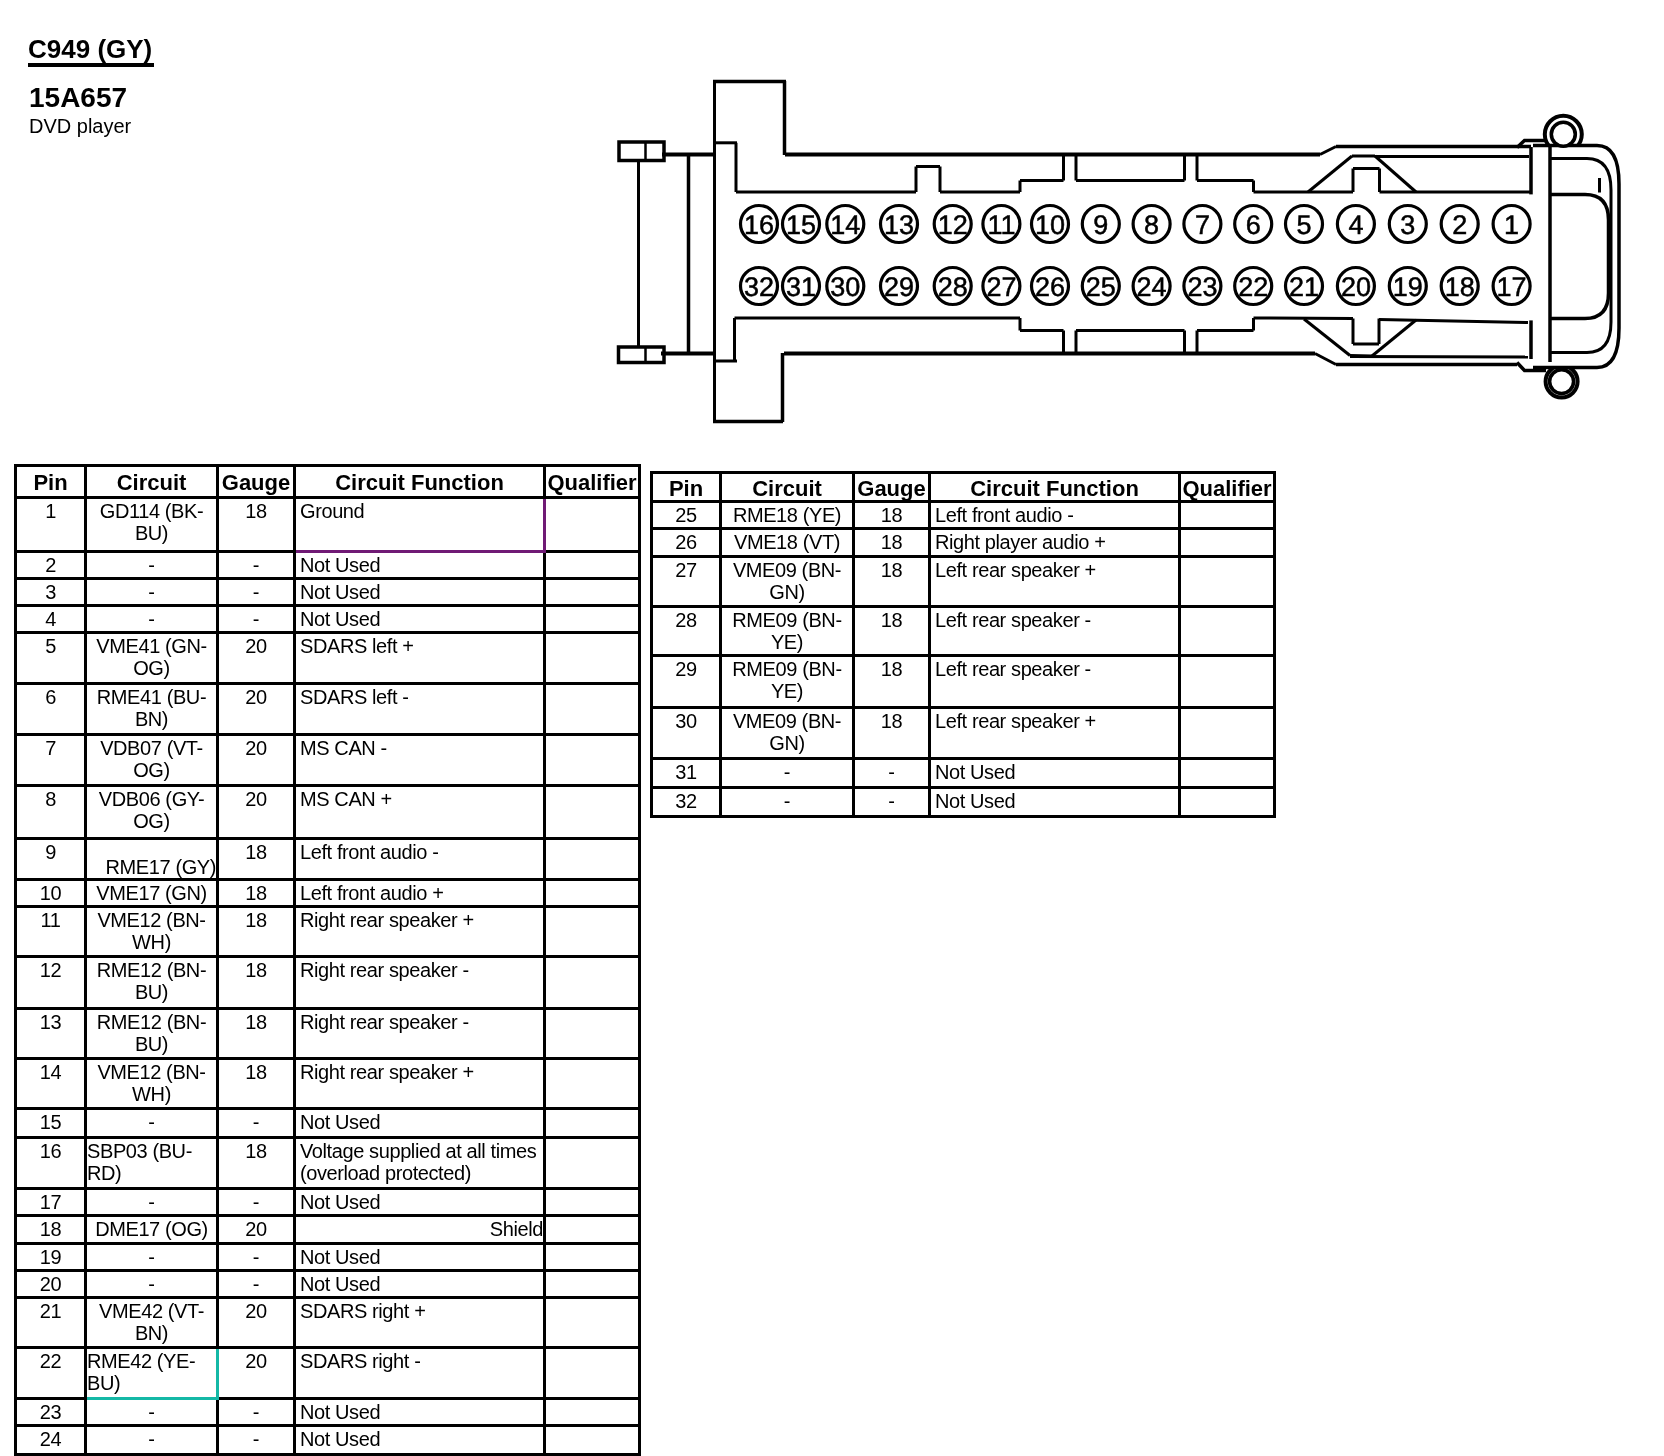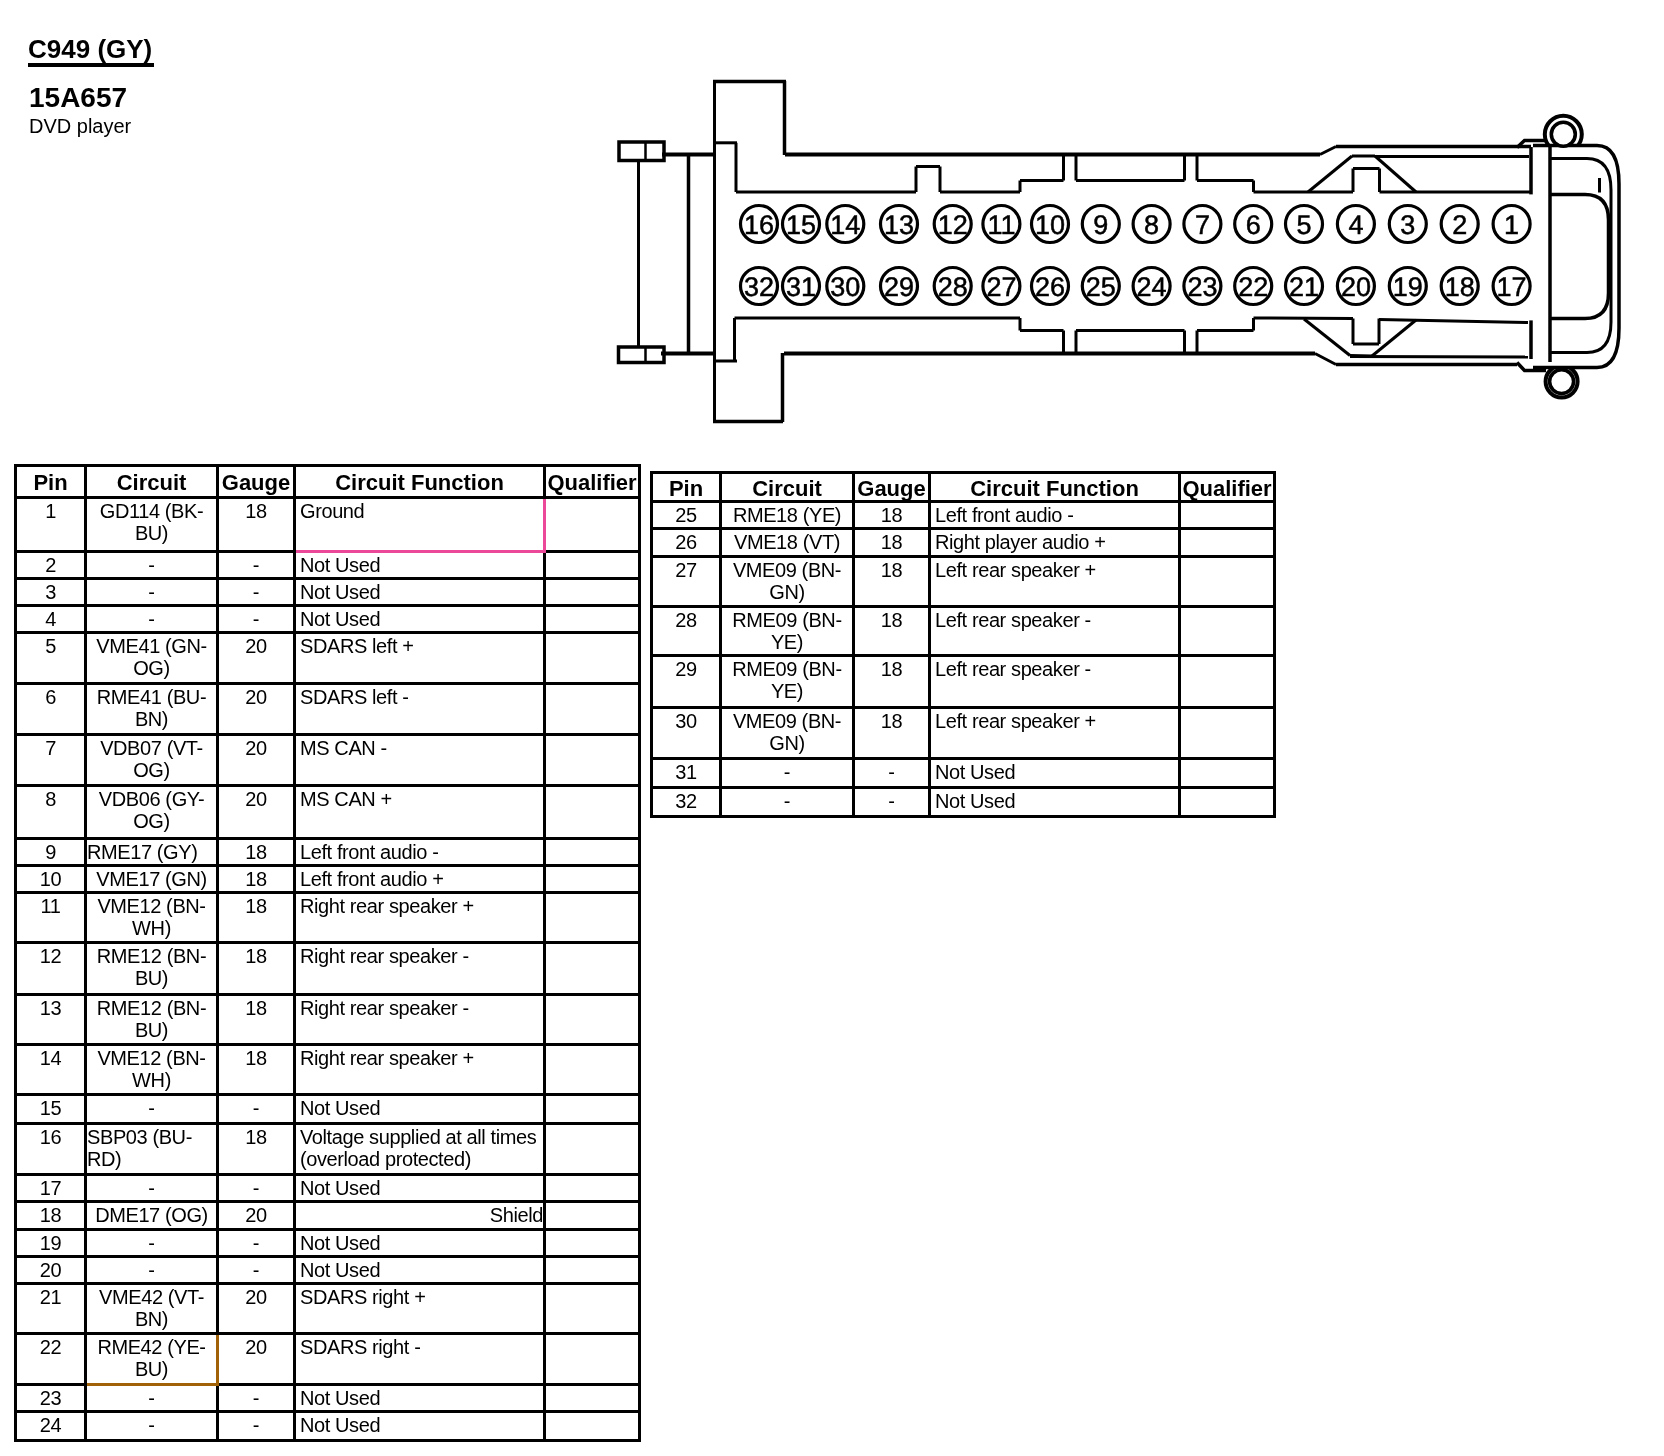--- a/index.html
+++ b/index.html
@@ -313,21 +313,21 @@
           <th style="border:3px solid #000;font-weight:bold;font-size:22px;letter-spacing:0;text-align:center;vertical-align:middle;padding:3px 0 0 0;">Pin</th>
           <th style="border:3px solid #000;font-weight:bold;font-size:22px;letter-spacing:0;text-align:center;vertical-align:middle;padding:3px 0 0 0;">Circuit</th>
           <th style="border:3px solid #000;font-weight:bold;font-size:22px;letter-spacing:0;text-align:center;vertical-align:middle;padding:3px 0 0 0;">Gauge</th>
           <th style="border:3px solid #000;font-weight:bold;font-size:22px;letter-spacing:0;text-align:center;vertical-align:middle;padding:3px 0 0 0;">Circuit Function</th>
           <th style="border:3px solid #000;font-weight:bold;font-size:22px;letter-spacing:0;text-align:center;vertical-align:middle;padding:3px 0 0 0;">Qualifier</th>
         </tr>
 <tr style="height:54px">
           <td style="border:3px solid #000;text-align:center;vertical-align:top;padding:1px 0 0 0;">1</td>
           <td style="border:3px solid #000;text-align:center;vertical-align:top;padding:1px 0 0 0;">GD114 (BK-<br>BU)</td>
           <td style="border:3px solid #000;text-align:center;vertical-align:top;padding:1px 0 0 0;">18</td>
-          <td style="border:3px solid #ec4899;text-align:left;vertical-align:top;padding:1px 0 0 4px;">Ground</td>
+          <td style="border:3px solid #701a75;text-align:left;vertical-align:top;padding:1px 0 0 4px;">Ground</td>
           <td style="border:3px solid #000;text-align:left;vertical-align:top;padding:1px 0 0 4px;"></td>
         </tr>
 <tr style="height:27px">
           <td style="border:3px solid #000;text-align:center;vertical-align:top;padding:1px 0 0 0;">2</td>
           <td style="border:3px solid #000;text-align:center;vertical-align:top;padding:1px 0 0 0;">-</td>
           <td style="border:3px solid #000;text-align:center;vertical-align:top;padding:1px 0 0 0;">-</td>
           <td style="border:3px solid #000;text-align:left;vertical-align:top;padding:1px 0 0 4px;">Not Used</td>
           <td style="border:3px solid #000;text-align:left;vertical-align:top;padding:1px 0 0 4px;"></td>
         </tr>
 <tr style="height:27px">
@@ -367,21 +367,21 @@
         </tr>
 <tr style="height:53px">
           <td style="border:3px solid #000;text-align:center;vertical-align:top;padding:1px 0 0 0;">8</td>
           <td style="border:3px solid #000;text-align:center;vertical-align:top;padding:1px 0 0 0;">VDB06 (GY-<br>OG)</td>
           <td style="border:3px solid #000;text-align:center;vertical-align:top;padding:1px 0 0 0;">20</td>
           <td style="border:3px solid #000;text-align:left;vertical-align:top;padding:1px 0 0 4px;">MS CAN +</td>
           <td style="border:3px solid #000;text-align:left;vertical-align:top;padding:1px 0 0 4px;"></td>
         </tr>
 <tr style="height:27px">
           <td style="border:3px solid #000;text-align:center;vertical-align:top;padding:1px 0 0 0;">9</td>
-          <td style="border:3px solid #000;text-align:left;vertical-align:top;padding:1px 0 0 0;">RME17 (GY)</td>
+          <td style="border:3px solid #000;text-align:right;vertical-align:top;padding:16px 0 0 0;">RME17 (GY)</td>
           <td style="border:3px solid #000;text-align:center;vertical-align:top;padding:1px 0 0 0;">18</td>
           <td style="border:3px solid #000;text-align:left;vertical-align:top;padding:1px 0 0 4px;">Left front audio -</td>
           <td style="border:3px solid #000;text-align:left;vertical-align:top;padding:1px 0 0 4px;"></td>
         </tr>
 <tr style="height:27px">
           <td style="border:3px solid #000;text-align:center;vertical-align:top;padding:1px 0 0 0;">10</td>
           <td style="border:3px solid #000;text-align:center;vertical-align:top;padding:1px 0 0 0;">VME17 (GN)</td>
           <td style="border:3px solid #000;text-align:center;vertical-align:top;padding:1px 0 0 0;">18</td>
           <td style="border:3px solid #000;text-align:left;vertical-align:top;padding:1px 0 0 4px;">Left front audio +</td>
           <td style="border:3px solid #000;text-align:left;vertical-align:top;padding:1px 0 0 4px;"></td>
@@ -458,21 +458,21 @@
         </tr>
 <tr style="height:50px">
           <td style="border:3px solid #000;text-align:center;vertical-align:top;padding:1px 0 0 0;">21</td>
           <td style="border:3px solid #000;text-align:center;vertical-align:top;padding:1px 0 0 0;">VME42 (VT-<br>BN)</td>
           <td style="border:3px solid #000;text-align:center;vertical-align:top;padding:1px 0 0 0;">20</td>
           <td style="border:3px solid #000;text-align:left;vertical-align:top;padding:1px 0 0 4px;">SDARS right +</td>
           <td style="border:3px solid #000;text-align:left;vertical-align:top;padding:1px 0 0 4px;"></td>
         </tr>
 <tr style="height:51px">
           <td style="border:3px solid #000;text-align:center;vertical-align:top;padding:1px 0 0 0;">22</td>
-          <td style="border:3px solid #a16207;text-align:center;vertical-align:top;padding:1px 0 0 0;">RME42 (YE-<br>BU)</td>
+          <td style="border:3px solid #14b8a6;vertical-align:top;padding:1px 0 0 0;">RME42 (YE-<br>BU)</td>
           <td style="border:3px solid #000;text-align:center;vertical-align:top;padding:1px 0 0 0;">20</td>
           <td style="border:3px solid #000;text-align:left;vertical-align:top;padding:1px 0 0 4px;">SDARS right -</td>
           <td style="border:3px solid #000;text-align:left;vertical-align:top;padding:1px 0 0 4px;"></td>
         </tr>
 <tr style="height:27px">
           <td style="border:3px solid #000;text-align:center;vertical-align:top;padding:1px 0 0 0;">23</td>
           <td style="border:3px solid #000;text-align:center;vertical-align:top;padding:1px 0 0 0;">-</td>
           <td style="border:3px solid #000;text-align:center;vertical-align:top;padding:1px 0 0 0;">-</td>
           <td style="border:3px solid #000;text-align:left;vertical-align:top;padding:1px 0 0 4px;">Not Used</td>
           <td style="border:3px solid #000;text-align:left;vertical-align:top;padding:1px 0 0 4px;"></td>

